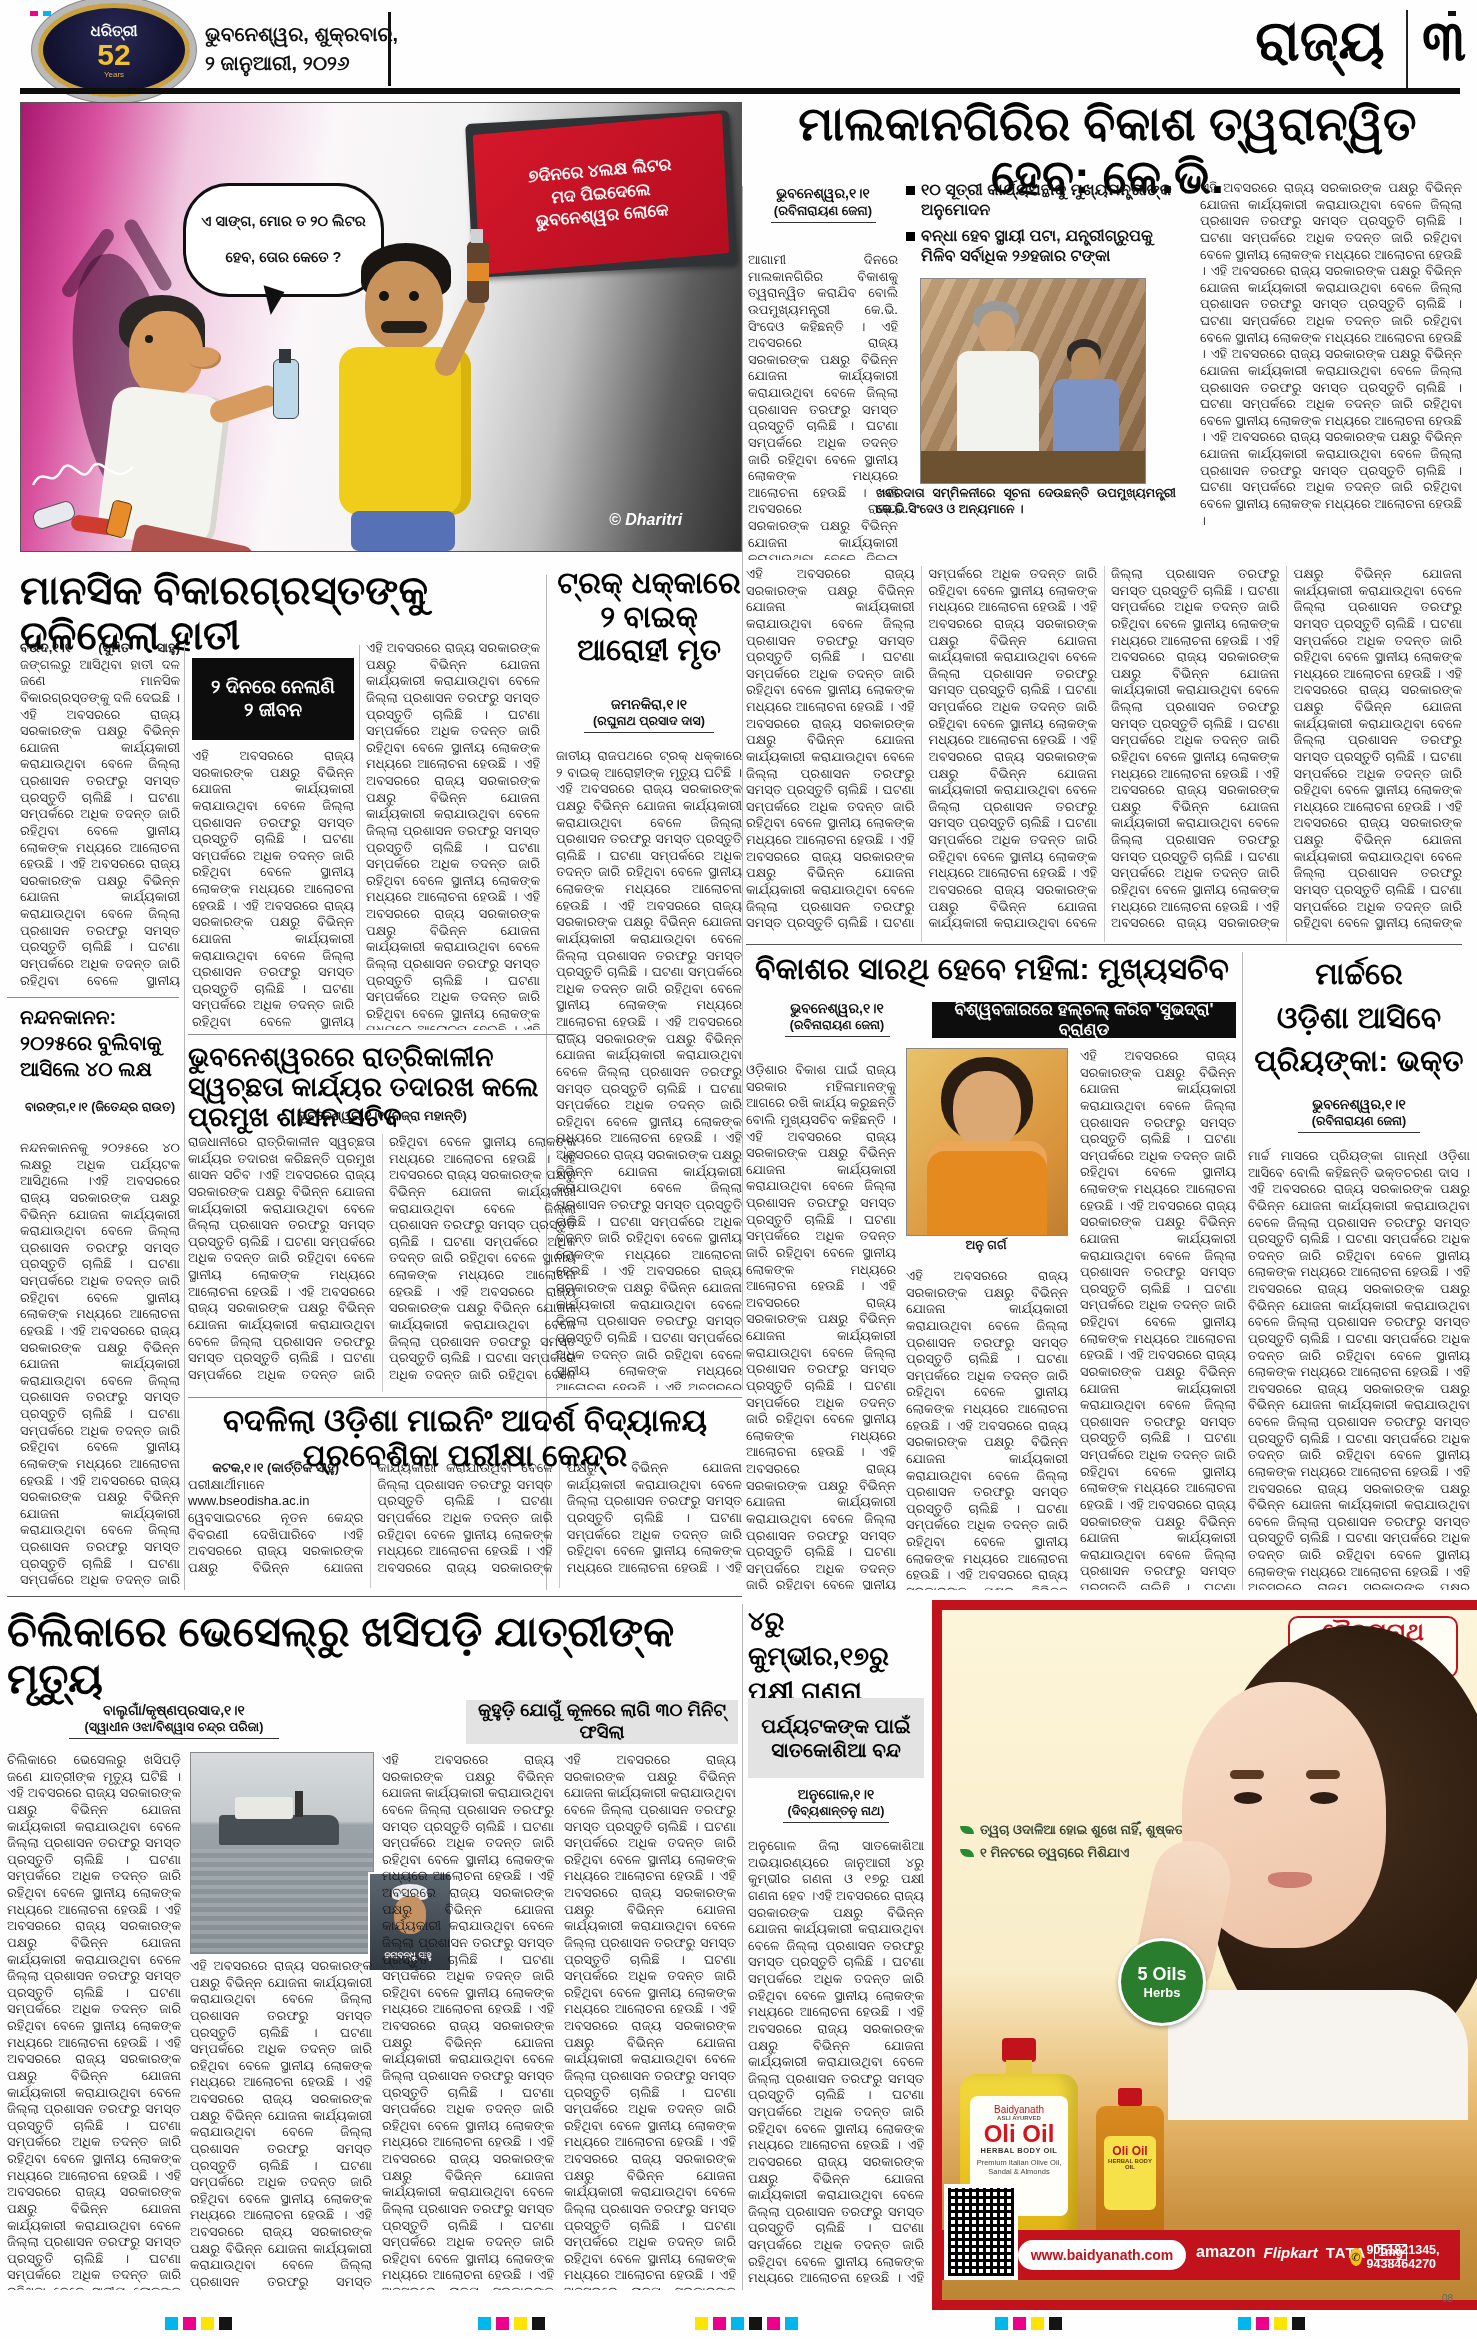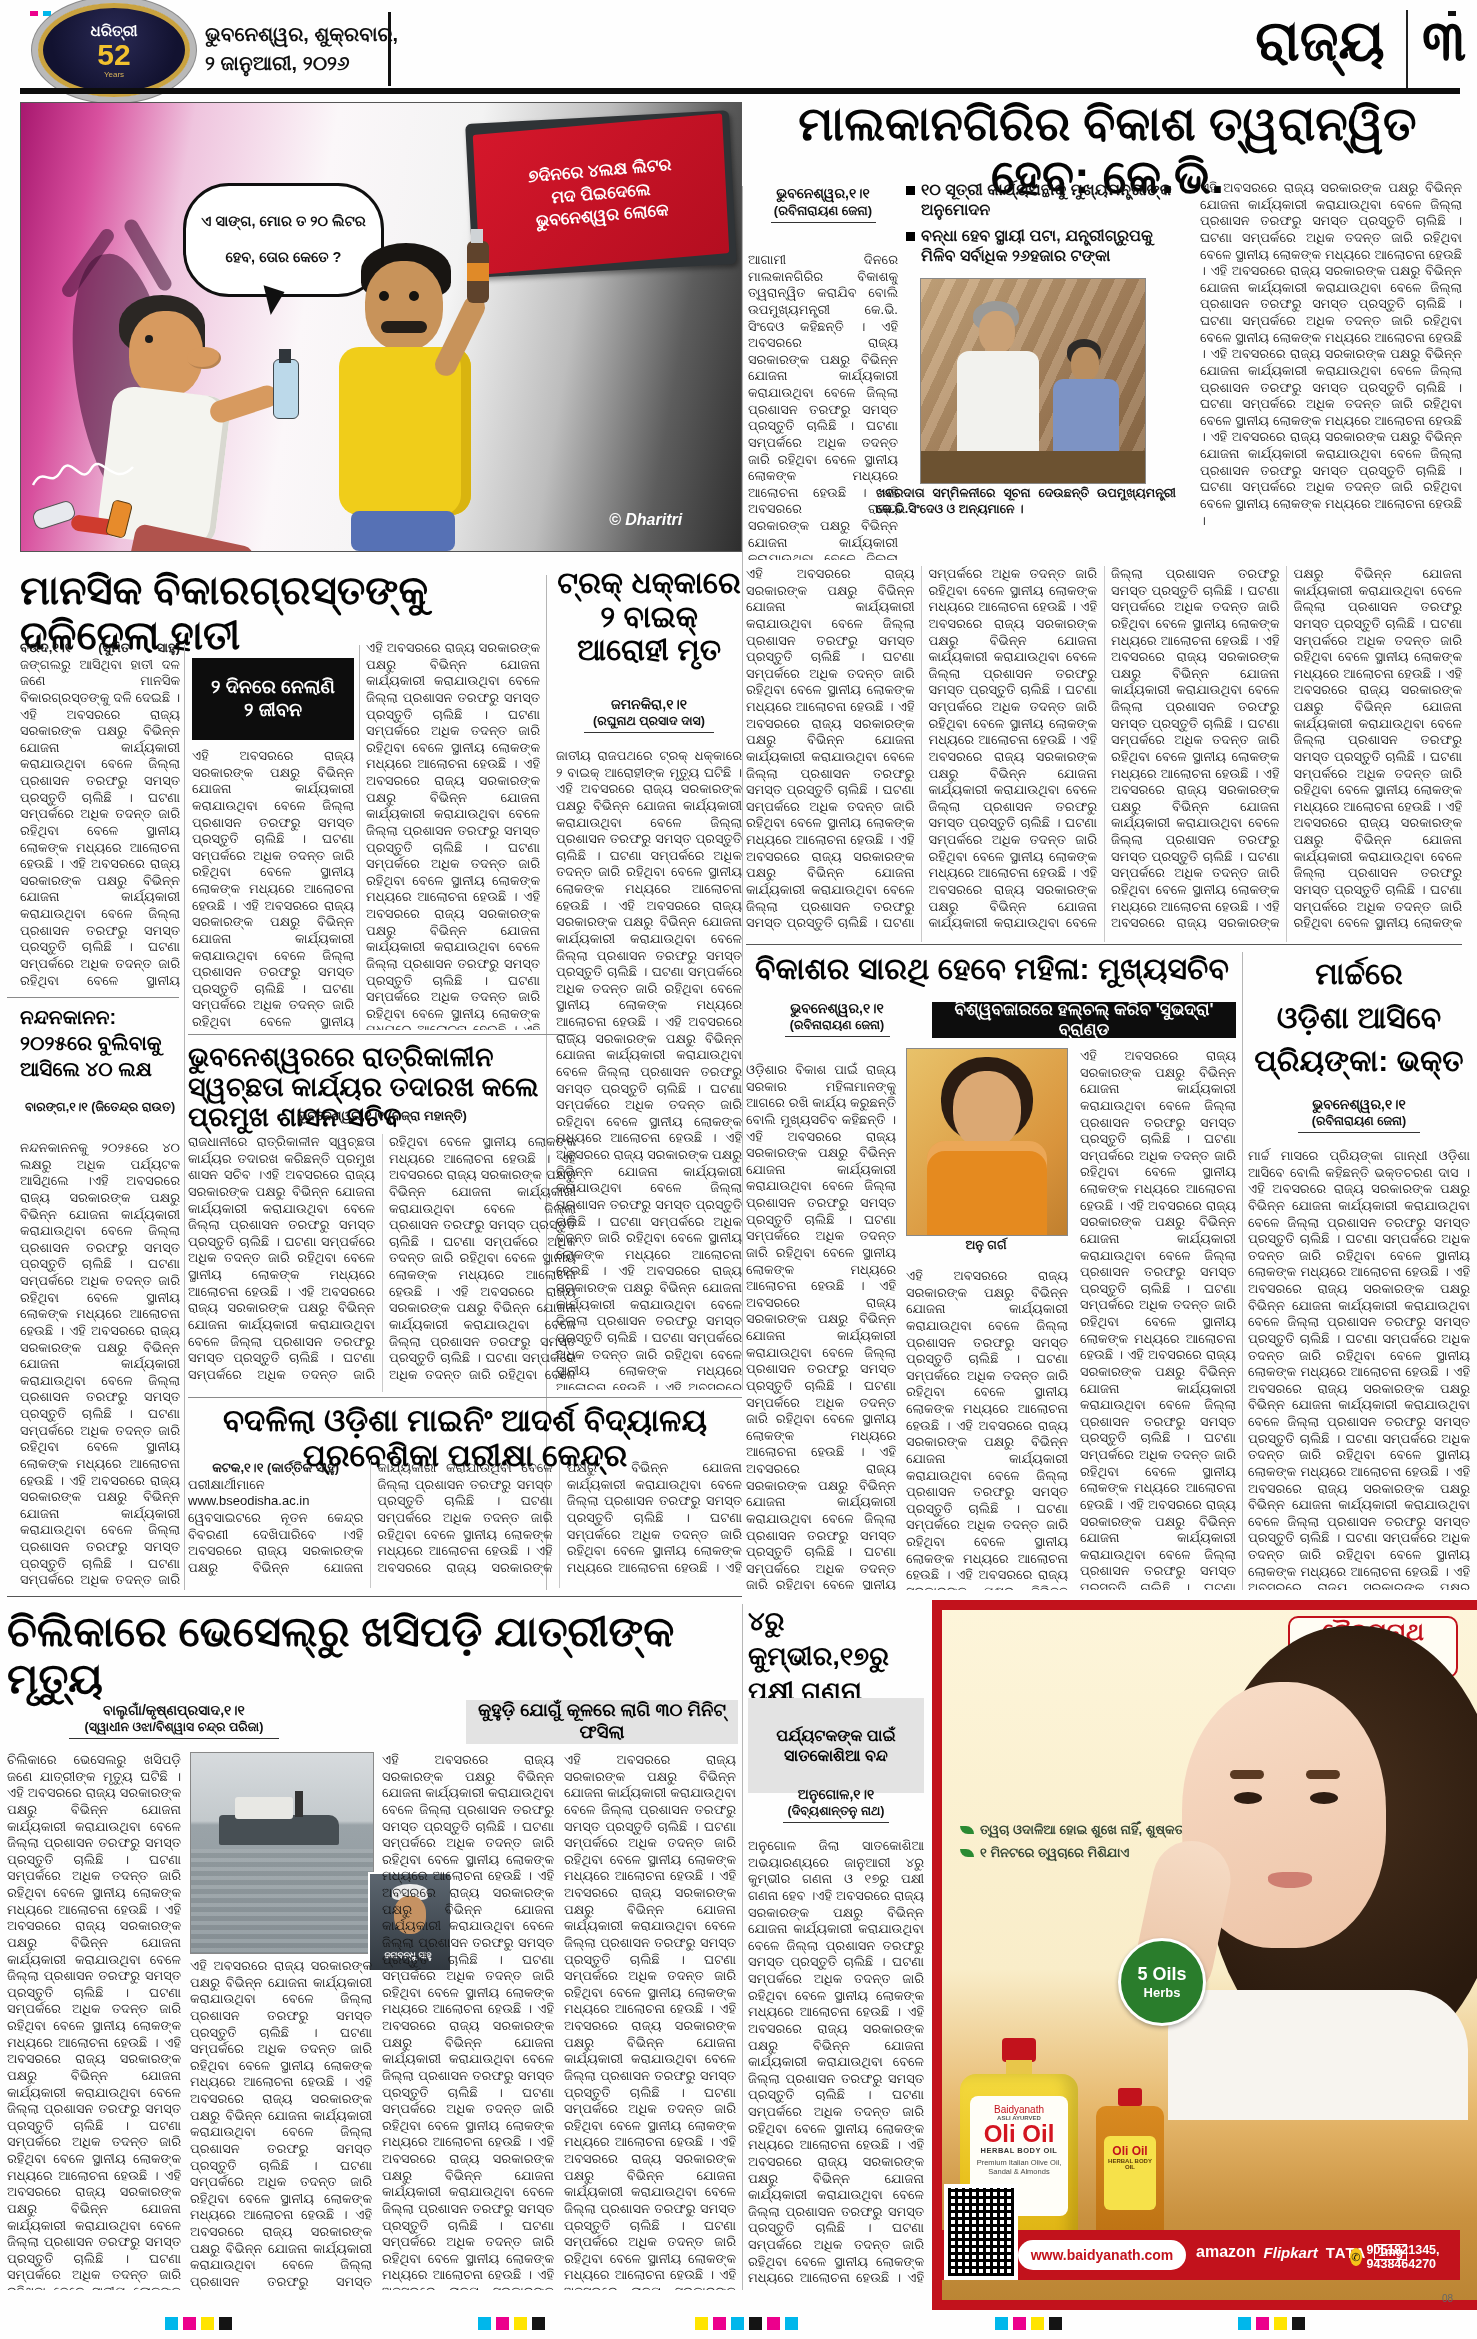--- a/index.html
+++ b/index.html
@@ -249,21 +249,21 @@
   <div class="col abs" style="left:7px;top:1752px;width:174px;height:538px;"><span>ଚିଲିକାରେ ଭେସେଲରୁ ଖସିପଡ଼ି ଜଣେ ଯାତ୍ରୀଙ୍କ ମୃତ୍ୟୁ ଘଟିଛି ।</span><span>ଏହି ଅବସରରେ ରାଜ୍ୟ ସରକାରଙ୍କ ପକ୍ଷରୁ ବିଭିନ୍ନ ଯୋଜନା କାର୍ଯ୍ୟକାରୀ କରାଯାଉଥିବା ବେଳେ ଜିଲ୍ଲା ପ୍ରଶାସନ ତରଫରୁ ସମସ୍ତ ପ୍ରସ୍ତୁତି ଚାଲିଛି । ଘଟଣା ସମ୍ପର୍କରେ ଅଧିକ ତଦନ୍ତ ଜାରି ରହିଥିବା ବେଳେ ସ୍ଥାନୀୟ ଲୋକଙ୍କ ମଧ୍ୟରେ ଆଲୋଚନା ହେଉଛି । ଏହି ଅବସରରେ ରାଜ୍ୟ ସରକାରଙ୍କ ପକ୍ଷରୁ ବିଭିନ୍ନ ଯୋଜନା କାର୍ଯ୍ୟକାରୀ କରାଯାଉଥିବା ବେଳେ ଜିଲ୍ଲା ପ୍ରଶାସନ ତରଫରୁ ସମସ୍ତ ପ୍ରସ୍ତୁତି ଚାଲିଛି । ଘଟଣା ସମ୍ପର୍କରେ ଅଧିକ ତଦନ୍ତ ଜାରି ରହିଥିବା ବେଳେ ସ୍ଥାନୀୟ ଲୋକଙ୍କ ମଧ୍ୟରେ ଆଲୋଚନା ହେଉଛି । ଏହି ଅବସରରେ ରାଜ୍ୟ ସରକାରଙ୍କ ପକ୍ଷରୁ ବିଭିନ୍ନ ଯୋଜନା କାର୍ଯ୍ୟକାରୀ କରାଯାଉଥିବା ବେଳେ ଜିଲ୍ଲା ପ୍ରଶାସନ ତରଫରୁ ସମସ୍ତ ପ୍ରସ୍ତୁତି ଚାଲିଛି । ଘଟଣା ସମ୍ପର୍କରେ ଅଧିକ ତଦନ୍ତ ଜାରି ରହିଥିବା ବେଳେ ସ୍ଥାନୀୟ ଲୋକଙ୍କ ମଧ୍ୟରେ ଆଲୋଚନା ହେଉଛି । ଏହି ଅବସରରେ ରାଜ୍ୟ ସରକାରଙ୍କ ପକ୍ଷରୁ ବିଭିନ୍ନ ଯୋଜନା କାର୍ଯ୍ୟକାରୀ କରାଯାଉଥିବା ବେଳେ ଜିଲ୍ଲା ପ୍ରଶାସନ ତରଫରୁ ସମସ୍ତ ପ୍ରସ୍ତୁତି ଚାଲିଛି । ଘଟଣା ସମ୍ପର୍କରେ ଅଧିକ ତଦନ୍ତ ଜାରି ରହିଥିବା ବେଳେ ସ୍ଥାନୀୟ ଲୋକଙ୍କ ମଧ୍ୟରେ ଆଲୋଚନା ହେଉଛି । ଏହି ଅବସରରେ ରାଜ୍ୟ ସରକାରଙ୍କ ପକ୍ଷରୁ ବିଭିନ୍ନ ଯୋଜନା କାର୍ଯ୍ୟକାରୀ କରାଯାଉଥିବା ବେଳେ ଜିଲ୍ଲା ପ୍ରଶାସନ ତରଫରୁ ସମସ୍ତ ପ୍ରସ୍ତୁତି ଚାଲିଛି । ଘଟଣା ସମ୍ପର୍କରେ ଅଧିକ ତଦନ୍ତ ଜାରି ରହିଥିବା ବେଳେ ସ୍ଥାନୀୟ ଲୋକଙ୍କ ମଧ୍ୟରେ ଆଲୋଚନା ହେଉଛି । ଏହି ଅବସରରେ ରାଜ୍ୟ ସରକାରଙ୍କ ପକ୍ଷରୁ ବିଭିନ୍ନ ଯୋଜନା କାର୍ଯ୍ୟକାରୀ କରାଯାଉଥିବା ବେଳେ ଜିଲ୍ଲା ପ୍ରଶାସନ ତରଫରୁ ସମସ୍ତ ପ୍ରସ୍ତୁତି ଚାଲିଛି । ଘଟଣା ସମ୍ପର୍କରେ ଅଧିକ ତଦନ୍ତ ଜାରି ରହିଥିବା ବେଳେ ସ୍ଥାନୀୟ ଲୋକଙ୍କ ମଧ୍ୟରେ ଆଲୋଚନା ହେଉଛି । </span></div>
   <div class="col abs" style="left:190px;top:1958px;width:182px;height:332px;">ଏହି ଅବସରରେ ରାଜ୍ୟ ସରକାରଙ୍କ ପକ୍ଷରୁ ବିଭିନ୍ନ ଯୋଜନା କାର୍ଯ୍ୟକାରୀ କରାଯାଉଥିବା ବେଳେ ଜିଲ୍ଲା ପ୍ରଶାସନ ତରଫରୁ ସମସ୍ତ ପ୍ରସ୍ତୁତି ଚାଲିଛି । ଘଟଣା ସମ୍ପର୍କରେ ଅଧିକ ତଦନ୍ତ ଜାରି ରହିଥିବା ବେଳେ ସ୍ଥାନୀୟ ଲୋକଙ୍କ ମଧ୍ୟରେ ଆଲୋଚନା ହେଉଛି । ଏହି ଅବସରରେ ରାଜ୍ୟ ସରକାରଙ୍କ ପକ୍ଷରୁ ବିଭିନ୍ନ ଯୋଜନା କାର୍ଯ୍ୟକାରୀ କରାଯାଉଥିବା ବେଳେ ଜିଲ୍ଲା ପ୍ରଶାସନ ତରଫରୁ ସମସ୍ତ ପ୍ରସ୍ତୁତି ଚାଲିଛି । ଘଟଣା ସମ୍ପର୍କରେ ଅଧିକ ତଦନ୍ତ ଜାରି ରହିଥିବା ବେଳେ ସ୍ଥାନୀୟ ଲୋକଙ୍କ ମଧ୍ୟରେ ଆଲୋଚନା ହେଉଛି । ଏହି ଅବସରରେ ରାଜ୍ୟ ସରକାରଙ୍କ ପକ୍ଷରୁ ବିଭିନ୍ନ ଯୋଜନା କାର୍ଯ୍ୟକାରୀ କରାଯାଉଥିବା ବେଳେ ଜିଲ୍ଲା ପ୍ରଶାସନ ତରଫରୁ ସମସ୍ତ ପ୍ରସ୍ତୁତି ଚାଲିଛି । ଘଟଣା ସମ୍ପର୍କରେ ଅଧିକ ତଦନ୍ତ ଜାରି ରହିଥିବା ବେଳେ ସ୍ଥାନୀୟ ଲୋକଙ୍କ ମଧ୍ୟରେ ଆଲୋଚନା ହେଉଛି । ଏହି ଅବସରରେ ରାଜ୍ୟ ସରକାରଙ୍କ ପକ୍ଷରୁ ବିଭିନ୍ନ ଯୋଜନା କାର୍ଯ୍ୟକାରୀ କରାଯାଉଥିବା ବେଳେ ଜିଲ୍ଲା ପ୍ରଶାସନ ତରଫରୁ ସମସ୍ତ ପ୍ରସ୍ତୁତି ଚାଲିଛି । ଘଟଣା ସମ୍ପର୍କରେ ଅଧିକ ତଦନ୍ତ ଜାରି ରହିଥିବା ବେଳେ ସ୍ଥାନୀୟ ଲୋକଙ୍କ ମଧ୍ୟରେ ଆଲୋଚନା ହେଉଛି । </div>
   <div class="col abs" style="left:382px;top:1752px;width:172px;height:538px;">ଏହି ଅବସରରେ ରାଜ୍ୟ ସରକାରଙ୍କ ପକ୍ଷରୁ ବିଭିନ୍ନ ଯୋଜନା କାର୍ଯ୍ୟକାରୀ କରାଯାଉଥିବା ବେଳେ ଜିଲ୍ଲା ପ୍ରଶାସନ ତରଫରୁ ସମସ୍ତ ପ୍ରସ୍ତୁତି ଚାଲିଛି । ଘଟଣା ସମ୍ପର୍କରେ ଅଧିକ ତଦନ୍ତ ଜାରି ରହିଥିବା ବେଳେ ସ୍ଥାନୀୟ ଲୋକଙ୍କ ମଧ୍ୟରେ ଆଲୋଚନା ହେଉଛି । ଏହି ଅବସରରେ ରାଜ୍ୟ ସରକାରଙ୍କ ପକ୍ଷରୁ ବିଭିନ୍ନ ଯୋଜନା କାର୍ଯ୍ୟକାରୀ କରାଯାଉଥିବା ବେଳେ ଜିଲ୍ଲା ପ୍ରଶାସନ ତରଫରୁ ସମସ୍ତ ପ୍ରସ୍ତୁତି ଚାଲିଛି । ଘଟଣା ସମ୍ପର୍କରେ ଅଧିକ ତଦନ୍ତ ଜାରି ରହିଥିବା ବେଳେ ସ୍ଥାନୀୟ ଲୋକଙ୍କ ମଧ୍ୟରେ ଆଲୋଚନା ହେଉଛି । ଏହି ଅବସରରେ ରାଜ୍ୟ ସରକାରଙ୍କ ପକ୍ଷରୁ ବିଭିନ୍ନ ଯୋଜନା କାର୍ଯ୍ୟକାରୀ କରାଯାଉଥିବା ବେଳେ ଜିଲ୍ଲା ପ୍ରଶାସନ ତରଫରୁ ସମସ୍ତ ପ୍ରସ୍ତୁତି ଚାଲିଛି । ଘଟଣା ସମ୍ପର୍କରେ ଅଧିକ ତଦନ୍ତ ଜାରି ରହିଥିବା ବେଳେ ସ୍ଥାନୀୟ ଲୋକଙ୍କ ମଧ୍ୟରେ ଆଲୋଚନା ହେଉଛି । ଏହି ଅବସରରେ ରାଜ୍ୟ ସରକାରଙ୍କ ପକ୍ଷରୁ ବିଭିନ୍ନ ଯୋଜନା କାର୍ଯ୍ୟକାରୀ କରାଯାଉଥିବା ବେଳେ ଜିଲ୍ଲା ପ୍ରଶାସନ ତରଫରୁ ସମସ୍ତ ପ୍ରସ୍ତୁତି ଚାଲିଛି । ଘଟଣା ସମ୍ପର୍କରେ ଅଧିକ ତଦନ୍ତ ଜାରି ରହିଥିବା ବେଳେ ସ୍ଥାନୀୟ ଲୋକଙ୍କ ମଧ୍ୟରେ ଆଲୋଚନା ହେଉଛି । ଏହି ଅବସରରେ ରାଜ୍ୟ ସରକାରଙ୍କ ପକ୍ଷରୁ ବିଭିନ୍ନ ଯୋଜନା କାର୍ଯ୍ୟକାରୀ କରାଯାଉଥିବା ବେଳେ ଜିଲ୍ଲା ପ୍ରଶାସନ ତରଫରୁ ସମସ୍ତ ପ୍ରସ୍ତୁତି ଚାଲିଛି । ଘଟଣା ସମ୍ପର୍କରେ ଅଧିକ ତଦନ୍ତ ଜାରି ରହିଥିବା ବେଳେ ସ୍ଥାନୀୟ ଲୋକଙ୍କ ମଧ୍ୟରେ ଆଲୋଚନା ହେଉଛି । ଏହି ଅବସରରେ ରାଜ୍ୟ ସରକାରଙ୍କ ପକ୍ଷରୁ ବିଭିନ୍ନ ଯୋଜନା କାର୍ଯ୍ୟକାରୀ କରାଯାଉଥିବା ବେଳେ ଜିଲ୍ଲା ପ୍ରଶାସନ ତରଫରୁ ସମସ୍ତ ପ୍ରସ୍ତୁତି ଚାଲିଛି । ଘଟଣା ସମ୍ପର୍କରେ ଅଧିକ ତଦନ୍ତ ଜାରି ରହିଥିବା ବେଳେ ସ୍ଥାନୀୟ ଲୋକଙ୍କ ମଧ୍ୟରେ ଆଲୋଚନା ହେଉଛି । ଏହି ଅବସରରେ ରାଜ୍ୟ ସରକାରଙ୍କ ପକ୍ଷରୁ ବିଭିନ୍ନ ଯୋଜନା କାର୍ଯ୍ୟକାରୀ କରାଯାଉଥିବା ବେଳେ ଜିଲ୍ଲା ପ୍ରଶାସନ ତରଫରୁ ସମସ୍ତ ପ୍ରସ୍ତୁତି ଚାଲିଛି । ଘଟଣା ସମ୍ପର୍କରେ ଅଧିକ ତଦନ୍ତ ଜାରି ରହିଥିବା ବେଳେ ସ୍ଥାନୀୟ ଲୋକଙ୍କ ମଧ୍ୟରେ ଆଲୋଚନା ହେଉଛି । </div>
   <div class="col abs" style="left:564px;top:1752px;width:172px;height:538px;">ଏହି ଅବସରରେ ରାଜ୍ୟ ସରକାରଙ୍କ ପକ୍ଷରୁ ବିଭିନ୍ନ ଯୋଜନା କାର୍ଯ୍ୟକାରୀ କରାଯାଉଥିବା ବେଳେ ଜିଲ୍ଲା ପ୍ରଶାସନ ତରଫରୁ ସମସ୍ତ ପ୍ରସ୍ତୁତି ଚାଲିଛି । ଘଟଣା ସମ୍ପର୍କରେ ଅଧିକ ତଦନ୍ତ ଜାରି ରହିଥିବା ବେଳେ ସ୍ଥାନୀୟ ଲୋକଙ୍କ ମଧ୍ୟରେ ଆଲୋଚନା ହେଉଛି । ଏହି ଅବସରରେ ରାଜ୍ୟ ସରକାରଙ୍କ ପକ୍ଷରୁ ବିଭିନ୍ନ ଯୋଜନା କାର୍ଯ୍ୟକାରୀ କରାଯାଉଥିବା ବେଳେ ଜିଲ୍ଲା ପ୍ରଶାସନ ତରଫରୁ ସମସ୍ତ ପ୍ରସ୍ତୁତି ଚାଲିଛି । ଘଟଣା ସମ୍ପର୍କରେ ଅଧିକ ତଦନ୍ତ ଜାରି ରହିଥିବା ବେଳେ ସ୍ଥାନୀୟ ଲୋକଙ୍କ ମଧ୍ୟରେ ଆଲୋଚନା ହେଉଛି । ଏହି ଅବସରରେ ରାଜ୍ୟ ସରକାରଙ୍କ ପକ୍ଷରୁ ବିଭିନ୍ନ ଯୋଜନା କାର୍ଯ୍ୟକାରୀ କରାଯାଉଥିବା ବେଳେ ଜିଲ୍ଲା ପ୍ରଶାସନ ତରଫରୁ ସମସ୍ତ ପ୍ରସ୍ତୁତି ଚାଲିଛି । ଘଟଣା ସମ୍ପର୍କରେ ଅଧିକ ତଦନ୍ତ ଜାରି ରହିଥିବା ବେଳେ ସ୍ଥାନୀୟ ଲୋକଙ୍କ ମଧ୍ୟରେ ଆଲୋଚନା ହେଉଛି । ଏହି ଅବସରରେ ରାଜ୍ୟ ସରକାରଙ୍କ ପକ୍ଷରୁ ବିଭିନ୍ନ ଯୋଜନା କାର୍ଯ୍ୟକାରୀ କରାଯାଉଥିବା ବେଳେ ଜିଲ୍ଲା ପ୍ରଶାସନ ତରଫରୁ ସମସ୍ତ ପ୍ରସ୍ତୁତି ଚାଲିଛି । ଘଟଣା ସମ୍ପର୍କରେ ଅଧିକ ତଦନ୍ତ ଜାରି ରହିଥିବା ବେଳେ ସ୍ଥାନୀୟ ଲୋକଙ୍କ ମଧ୍ୟରେ ଆଲୋଚନା ହେଉଛି । ଏହି ଅବସରରେ ରାଜ୍ୟ ସରକାରଙ୍କ ପକ୍ଷରୁ ବିଭିନ୍ନ ଯୋଜନା କାର୍ଯ୍ୟକାରୀ କରାଯାଉଥିବା ବେଳେ ଜିଲ୍ଲା ପ୍ରଶାସନ ତରଫରୁ ସମସ୍ତ ପ୍ରସ୍ତୁତି ଚାଲିଛି । ଘଟଣା ସମ୍ପର୍କରେ ଅଧିକ ତଦନ୍ତ ଜାରି ରହିଥିବା ବେଳେ ସ୍ଥାନୀୟ ଲୋକଙ୍କ ମଧ୍ୟରେ ଆଲୋଚନା ହେଉଛି । ଏହି ଅବସରରେ ରାଜ୍ୟ ସରକାରଙ୍କ ପକ୍ଷରୁ ବିଭିନ୍ନ ଯୋଜନା କାର୍ଯ୍ୟକାରୀ କରାଯାଉଥିବା ବେଳେ ଜିଲ୍ଲା ପ୍ରଶାସନ ତରଫରୁ ସମସ୍ତ ପ୍ରସ୍ତୁତି ଚାଲିଛି । ଘଟଣା ସମ୍ପର୍କରେ ଅଧିକ ତଦନ୍ତ ଜାରି ରହିଥିବା ବେଳେ ସ୍ଥାନୀୟ ଲୋକଙ୍କ ମଧ୍ୟରେ ଆଲୋଚନା ହେଉଛି । ଏହି ଅବସରରେ ରାଜ୍ୟ ସରକାରଙ୍କ ପକ୍ଷରୁ ବିଭିନ୍ନ ଯୋଜନା କାର୍ଯ୍ୟକାରୀ କରାଯାଉଥିବା ବେଳେ ଜିଲ୍ଲା ପ୍ରଶାସନ ତରଫରୁ ସମସ୍ତ ପ୍ରସ୍ତୁତି ଚାଲିଛି । ଘଟଣା ସମ୍ପର୍କରେ ଅଧିକ ତଦନ୍ତ ଜାରି ରହିଥିବା ବେଳେ ସ୍ଥାନୀୟ ଲୋକଙ୍କ ମଧ୍ୟରେ ଆଲୋଚନା ହେଉଛି । </div>
 
   <div class="vrule" style="left:742px;top:1604px;height:686px;"></div>
   <div class="abs hl" style="left:748px;top:1604px;width:178px;font-size:26px;line-height:1.35;">
     <div>୪ରୁ କୁମ୍ଭୀର,୧୭ରୁ</div>
     <div>ପକ୍ଷୀ ଗଣନା</div>
   </div>
-  <div class="kicker-gray abs" style="left:748px;top:1698px;width:176px;height:95px;font-size:16px;flex-direction:column;">
+  <div class="kicker-gray abs" style="left:748px;top:1698px;width:176px;height:80px;font-size:20px;flex-direction:column;">
     <div>ପର୍ଯ୍ୟଟକଙ୍କ ପାଇଁ</div>
     <div>ସାତକୋଶିଆ ବନ୍ଦ</div>
   </div>
   <div class="abs" style="left:760px;top:1786px;width:152px;">
     <div class="byl">ଅନୁଗୋଳ,୧।୧</div>
     <div class="byl" style="font-size:12.5px;">(ଦିବ୍ୟଶାନ୍ତନୁ ନାଥ)</div>
     <div class="byl-rule"></div>
   </div>
   <div class="col abs" style="left:748px;top:1838px;width:176px;height:452px;"><span>ଅନୁଗୋଳ ଜିଲା ସାତକୋଶିଆ ଅଭୟାରଣ୍ୟରେ ଜାନୁଆରୀ ୪ରୁ କୁମ୍ଭୀର ଗଣନା ଓ ୧୭ରୁ ପକ୍ଷୀ ଗଣନା ହେବ ।</span><span>ଏହି ଅବସରରେ ରାଜ୍ୟ ସରକାରଙ୍କ ପକ୍ଷରୁ ବିଭିନ୍ନ ଯୋଜନା କାର୍ଯ୍ୟକାରୀ କରାଯାଉଥିବା ବେଳେ ଜିଲ୍ଲା ପ୍ରଶାସନ ତରଫରୁ ସମସ୍ତ ପ୍ରସ୍ତୁତି ଚାଲିଛି । ଘଟଣା ସମ୍ପର୍କରେ ଅଧିକ ତଦନ୍ତ ଜାରି ରହିଥିବା ବେଳେ ସ୍ଥାନୀୟ ଲୋକଙ୍କ ମଧ୍ୟରେ ଆଲୋଚନା ହେଉଛି । ଏହି ଅବସରରେ ରାଜ୍ୟ ସରକାରଙ୍କ ପକ୍ଷରୁ ବିଭିନ୍ନ ଯୋଜନା କାର୍ଯ୍ୟକାରୀ କରାଯାଉଥିବା ବେଳେ ଜିଲ୍ଲା ପ୍ରଶାସନ ତରଫରୁ ସମସ୍ତ ପ୍ରସ୍ତୁତି ଚାଲିଛି । ଘଟଣା ସମ୍ପର୍କରେ ଅଧିକ ତଦନ୍ତ ଜାରି ରହିଥିବା ବେଳେ ସ୍ଥାନୀୟ ଲୋକଙ୍କ ମଧ୍ୟରେ ଆଲୋଚନା ହେଉଛି । ଏହି ଅବସରରେ ରାଜ୍ୟ ସରକାରଙ୍କ ପକ୍ଷରୁ ବିଭିନ୍ନ ଯୋଜନା କାର୍ଯ୍ୟକାରୀ କରାଯାଉଥିବା ବେଳେ ଜିଲ୍ଲା ପ୍ରଶାସନ ତରଫରୁ ସମସ୍ତ ପ୍ରସ୍ତୁତି ଚାଲିଛି । ଘଟଣା ସମ୍ପର୍କରେ ଅଧିକ ତଦନ୍ତ ଜାରି ରହିଥିବା ବେଳେ ସ୍ଥାନୀୟ ଲୋକଙ୍କ ମଧ୍ୟରେ ଆଲୋଚନା ହେଉଛି । ଏହି ଅବସରରେ ରାଜ୍ୟ ସରକାରଙ୍କ ପକ୍ଷରୁ ବିଭିନ୍ନ ଯୋଜନା କାର୍ଯ୍ୟକାରୀ କରାଯାଉଥିବା ବେଳେ ଜିଲ୍ଲା ପ୍ରଶାସନ ତରଫରୁ ସମସ୍ତ ପ୍ରସ୍ତୁତି ଚାଲିଛି । ଘଟଣା ସମ୍ପର୍କରେ ଅଧିକ ତଦନ୍ତ ଜାରି ରହିଥିବା ବେଳେ ସ୍ଥାନୀୟ ଲୋକଙ୍କ ମଧ୍ୟରେ ଆଲୋଚନା ହେଉଛି । ଏହି ଅବସରରେ ରାଜ୍ୟ ସରକାରଙ୍କ ପକ୍ଷରୁ ବିଭିନ୍ନ ଯୋଜନା କାର୍ଯ୍ୟକାରୀ କରାଯାଉଥିବା ବେଳେ ଜିଲ୍ଲା ପ୍ରଶାସନ ତରଫରୁ ସମସ୍ତ ପ୍ରସ୍ତୁତି ଚାଲିଛି । ଘଟଣା ସମ୍ପର୍କରେ ଅଧିକ ତଦନ୍ତ ଜାରି ରହିଥିବା ବେଳେ ସ୍ଥାନୀୟ ଲୋକଙ୍କ ମଧ୍ୟରେ ଆଲୋଚନା ହେଉଛି । </span></div>
 

